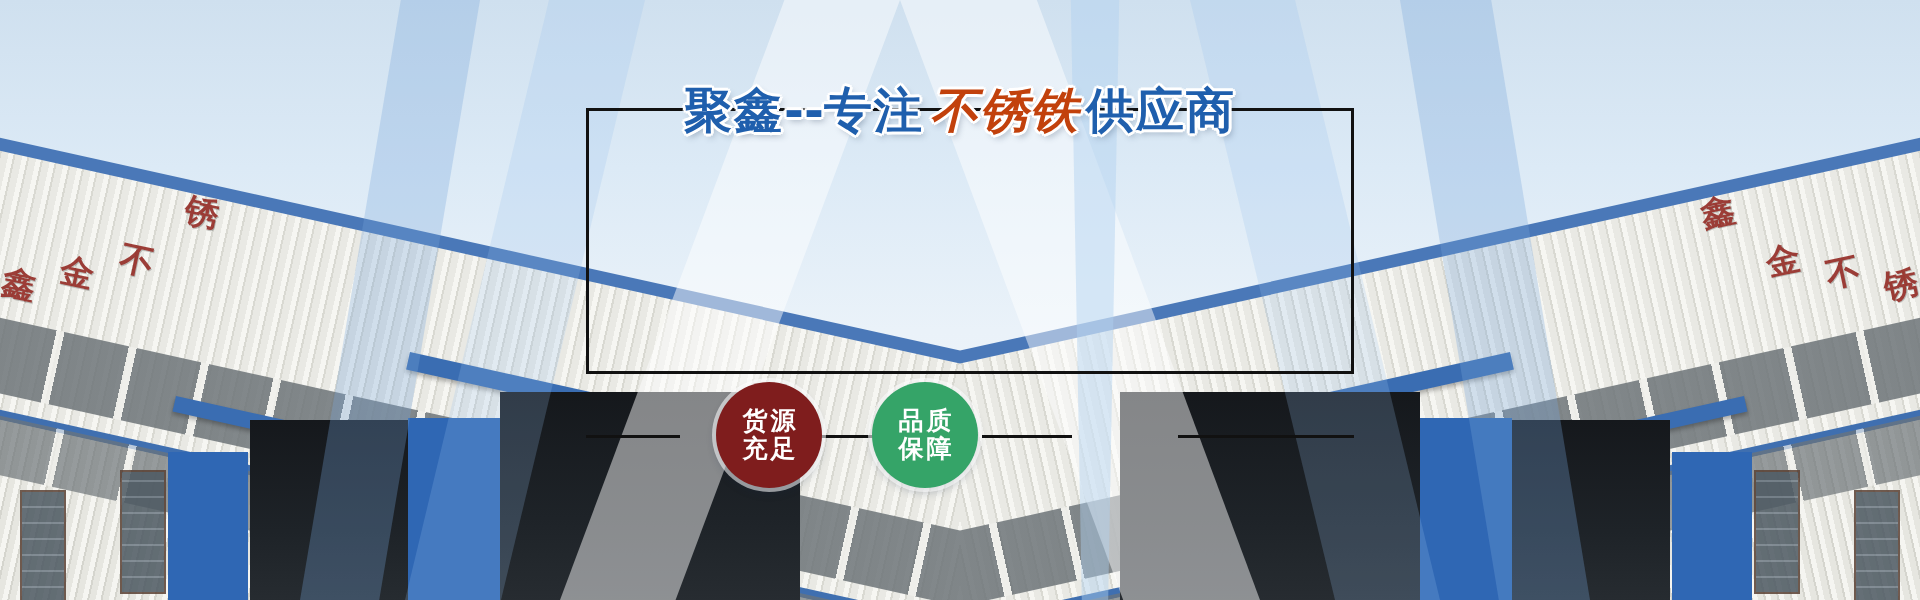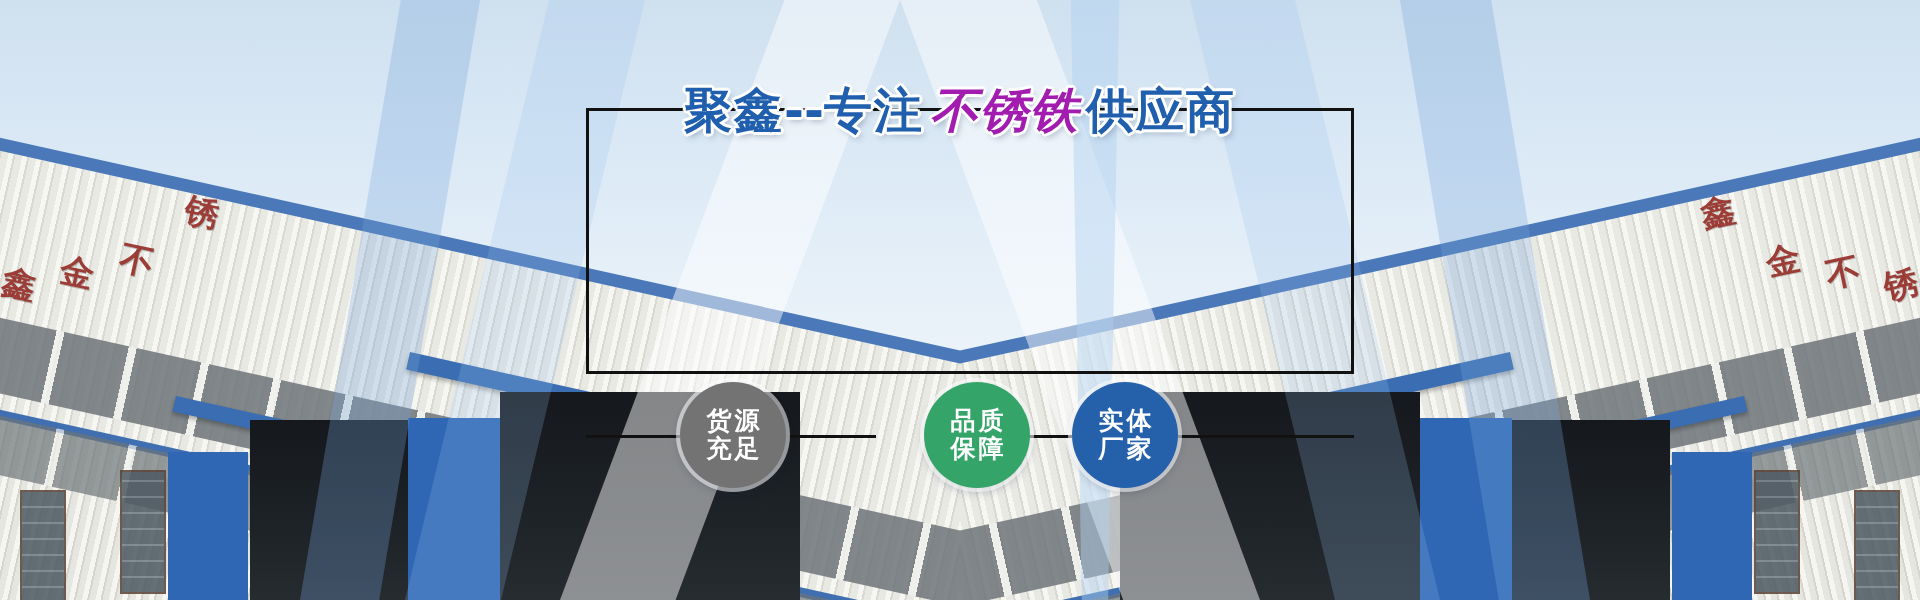--- a/index.html
+++ b/index.html
@@ -187,21 +187,21 @@
   }
   .headline span {
     text-shadow:
       -2px -2px 0 #fff, 2px -2px 0 #fff,
       -2px  2px 0 #fff, 2px  2px 0 #fff,
        0   -3px 0 #fff, 0    3px 0 #fff,
       -3px  0   0 #fff, 3px  0   0 #fff,
        3px  4px 6px rgba(40,60,90,.35);
   }
   .hl-blue  { color: #1f5fad; }
-  .hl-green { color: #a21caf; font-style: italic; padding: 0 6px; }
+  .hl-green { color: #c2410c; font-style: italic; padding: 0 6px; }
   .hl-dash  { color: #1f5fad; letter-spacing: 0; }
 
   .pill {
     position: absolute;
     display: flex;
     align-items: center;
     justify-content: center;
     color: #ffffff;
     white-space: nowrap;
     font-size: 27px;
@@ -334,30 +334,26 @@
     </div>
 
 
 
     <div class="badges">
       <div class="badge-line" style="left:586px; width:94px;"></div>
       <div class="badge-line" style="left:786px; width:90px;"></div>
       <div class="badge-line" style="left:982px; width:90px;"></div>
       <div class="badge-line" style="left:1178px; width:176px;"></div>
 
-      <div class="badge" style="left:680px; background:#737373;">
+      <div class="badge" style="left:716px; background:#7f1d1d;">
         <span class="ln">货源</span>
         <span class="ln">充足</span>
       </div>
 
-      <div class="badge" style="left:924px; background:#35a468;">
+      <div class="badge" style="left:872px; background:#35a468;">
         <span class="ln">品质</span>
         <span class="ln">保障</span>
       </div>
 
-      <div class="badge" style="left:1072px; background:#2560ab;">
-        <span class="ln">实体</span>
-        <span class="ln">厂家</span>
-      </div>
     </div>
 
   </div>
 </div>
 
 </body></html>

